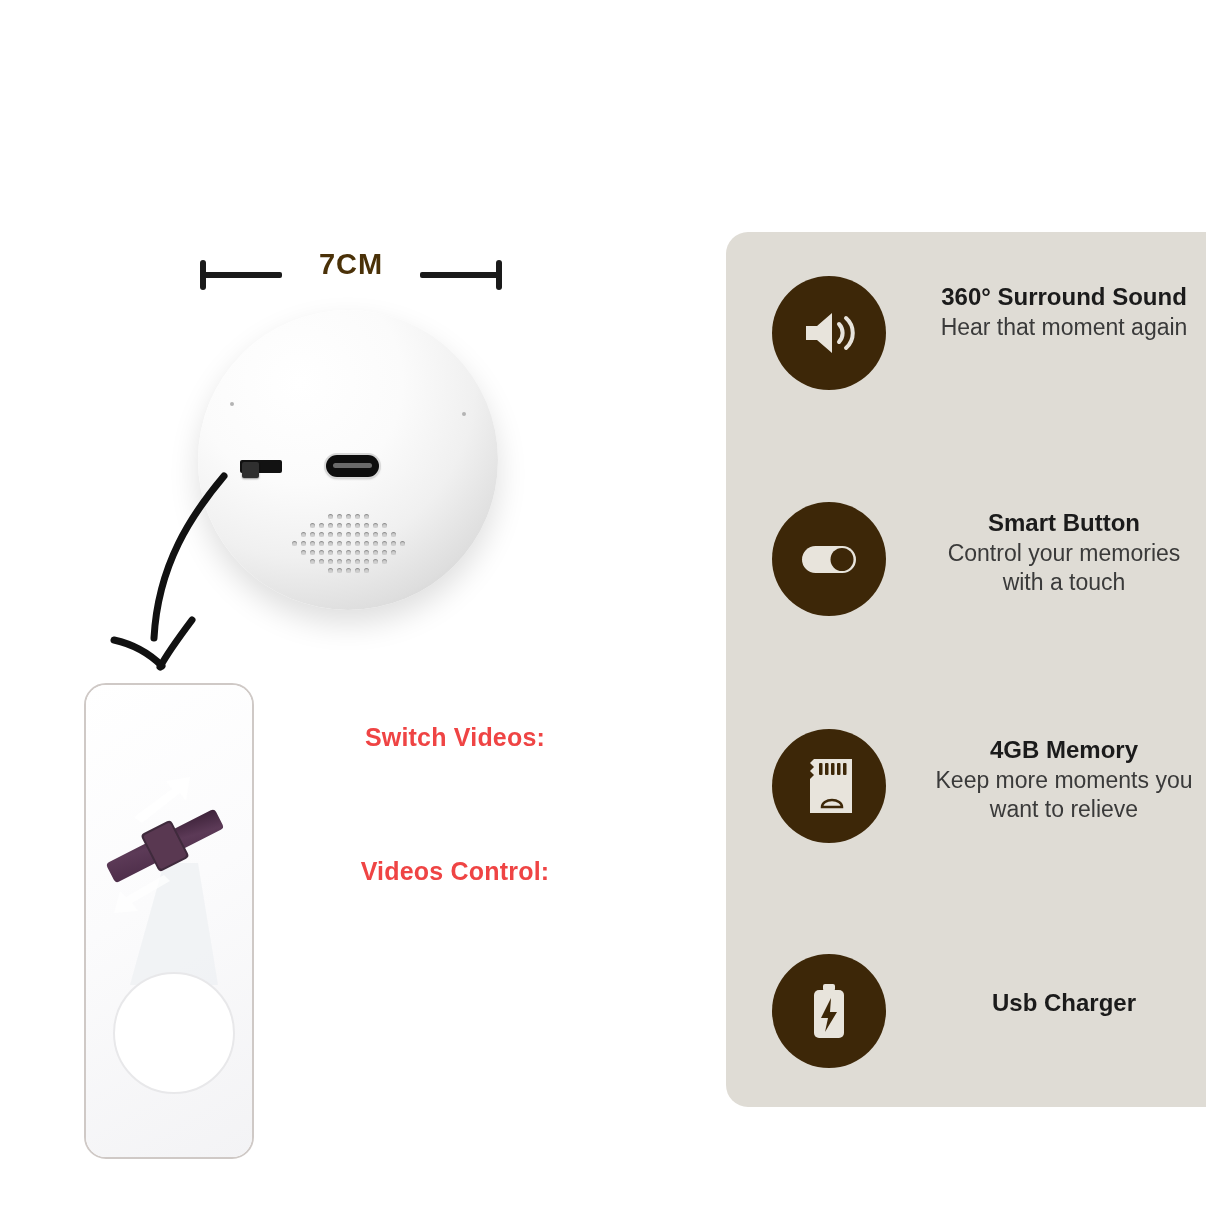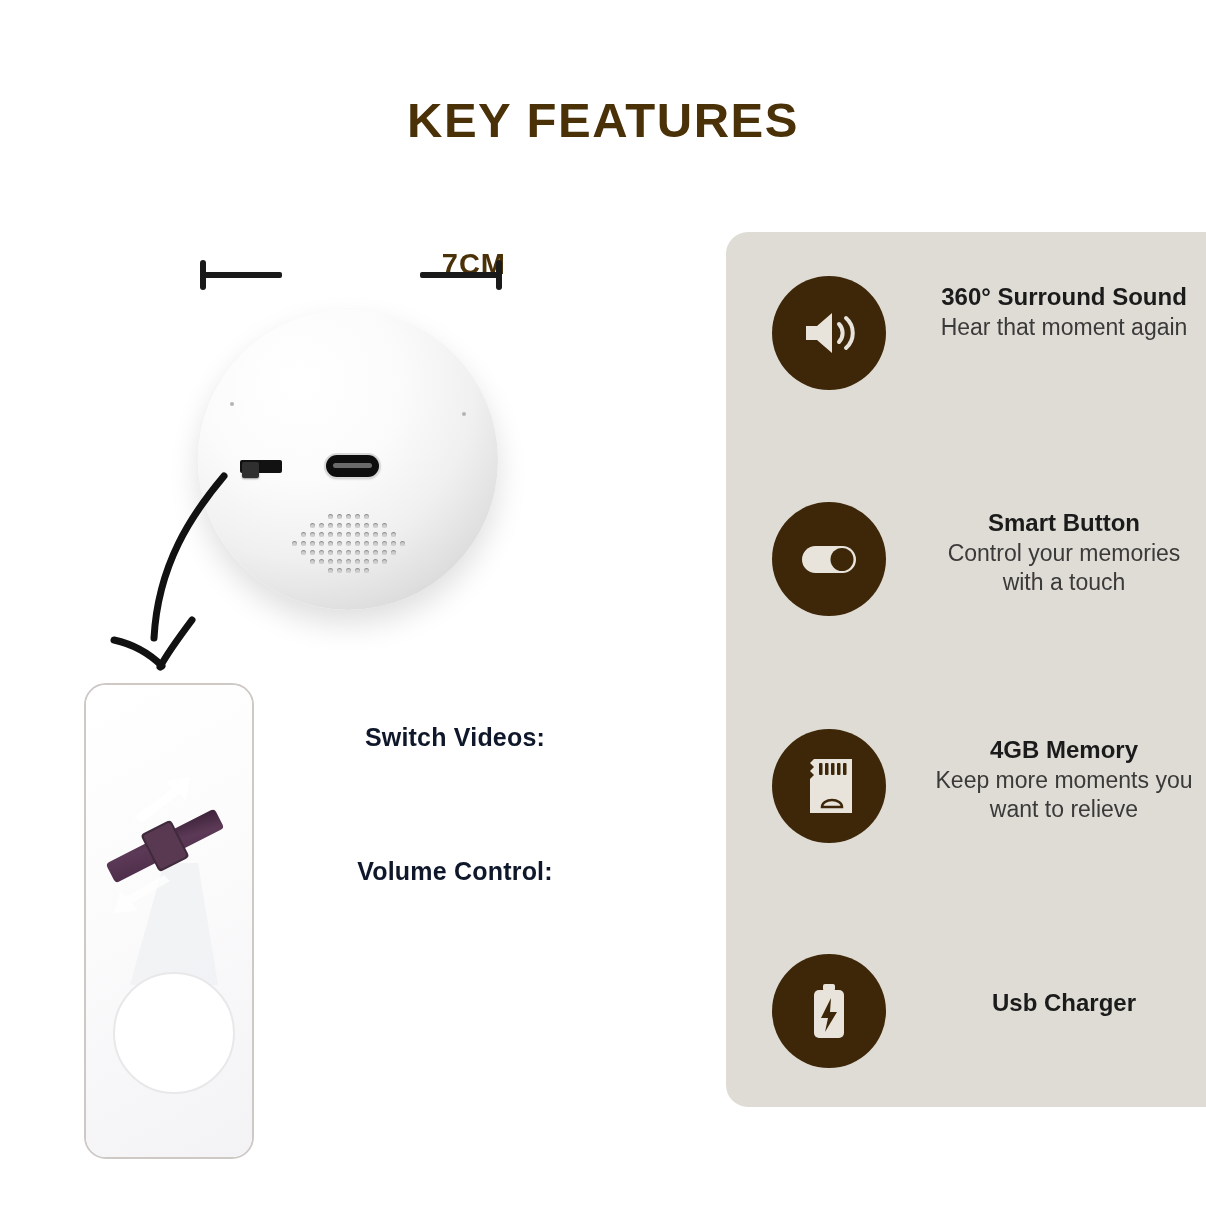--- a/index.html
+++ b/index.html
@@ -13,21 +13,21 @@
   
   .title{
     position:absolute;left:0;top:92px;width:1206px;
     text-align:center;font-size:49px;font-weight:bold;
     letter-spacing:1.5px;color:#4A3108;
   }
 
   
   .dim-wrap{position:absolute;left:196px;top:248px;width:310px;height:52px;}
   .dim-label{
-    position:absolute;left:0;top:0;width:310px;text-align:right;
+    position:absolute;left:0;top:0;width:310px;text-align:center;
     font-size:29px;font-weight:bold;letter-spacing:1px;color:#4A3108;
   }
   .dim-bar{position:absolute;top:24px;height:6px;background:#1a1a1a;border-radius:2px;}
   .dim-bar.left{left:8px;width:78px;}
   .dim-bar.right{right:8px;width:78px;}
   .dim-cap{position:absolute;top:12px;width:6px;height:30px;background:#1a1a1a;border-radius:3px;}
   .dim-cap.l{left:4px;}
   .dim-cap.r{right:4px;}
 
   
@@ -68,21 +68,21 @@
   .photo-panel{
     position:absolute;left:84px;top:683px;width:166px;height:472px;
     border:2px solid #cfc9c6;border-radius:22px;background:#ffffff;
     overflow:hidden;
   }
   .photo-inner{position:absolute;inset:0;
     background:linear-gradient(150deg,#ffffff 0%,#fbfbfc 45%,#f3f3f5 100%);}
 
   
   .instr{position:absolute;left:255px;width:400px;text-align:center;}
-  .instr h3{margin:0 0 4px 0;font-size:25px;font-weight:bold;color:#0f172a;letter-spacing:.2px;}
+  .instr h3{margin:0 0 4px 0;font-size:25px;font-weight:bold;color:#ef4444;letter-spacing:.2px;}
   .instr p{margin:0;font-size:20px;line-height:1.28;color:#9c9a98;}
   #instr-0{top:723px;}
   #instr-1{top:857px;}
   #instr-2{top:1033px;}
 
   
   .feature-card{
     position:absolute;left:726px;top:232px;width:500px;height:875px;
     background:#DFDCD5;border-radius:22px;
   }
@@ -98,21 +98,20 @@
   .feat-text{position:absolute;left:130px;top:6px;width:324px;text-align:center;}
   .feat-title{font-size:24px;font-weight:bold;color:#1b1b1b;line-height:1.25;}
   .feat-sub{font-size:23px;color:#3a3a3a;line-height:1.26;margin-top:1px;}
   .feature-row.r3 .feat-text{top:34px;}
 </style>
 </head>
 <body>
 
 <div class="page">
 
-  <div class="title">KEY FEATURES</div>
 
   <div class="dim-wrap">
     <div class="dim-label">7CM</div>
     <div class="dim-cap l"></div>
     <div class="dim-bar left"></div>
     <div class="dim-bar right"></div>
     <div class="dim-cap r"></div>
   </div>
 
   <div class="sphere">
@@ -232,21 +231,21 @@
           </g>
         </g>
       </svg>
     </div>
   </div>
 
   <div class="instr" id="instr-0">
     <h3>Switch Videos:</h3>
   </div>
   <div class="instr" id="instr-1">
-    <h3>Volume Control:</h3>
+    <h3>Videos Control:</h3>
   </div>
   <div class="instr" id="instr-2">
   </div>
 
   <div class="feature-card">
 
     <div class="feature-row r0">
       <div class="feat-icon">
         <svg width="62" height="62" viewBox="0 0 62 62">
           <path d="M8 24 L19 24 L34 11 L34 51 L19 38 L8 38 Z" fill="#E8E4DC"></path>

